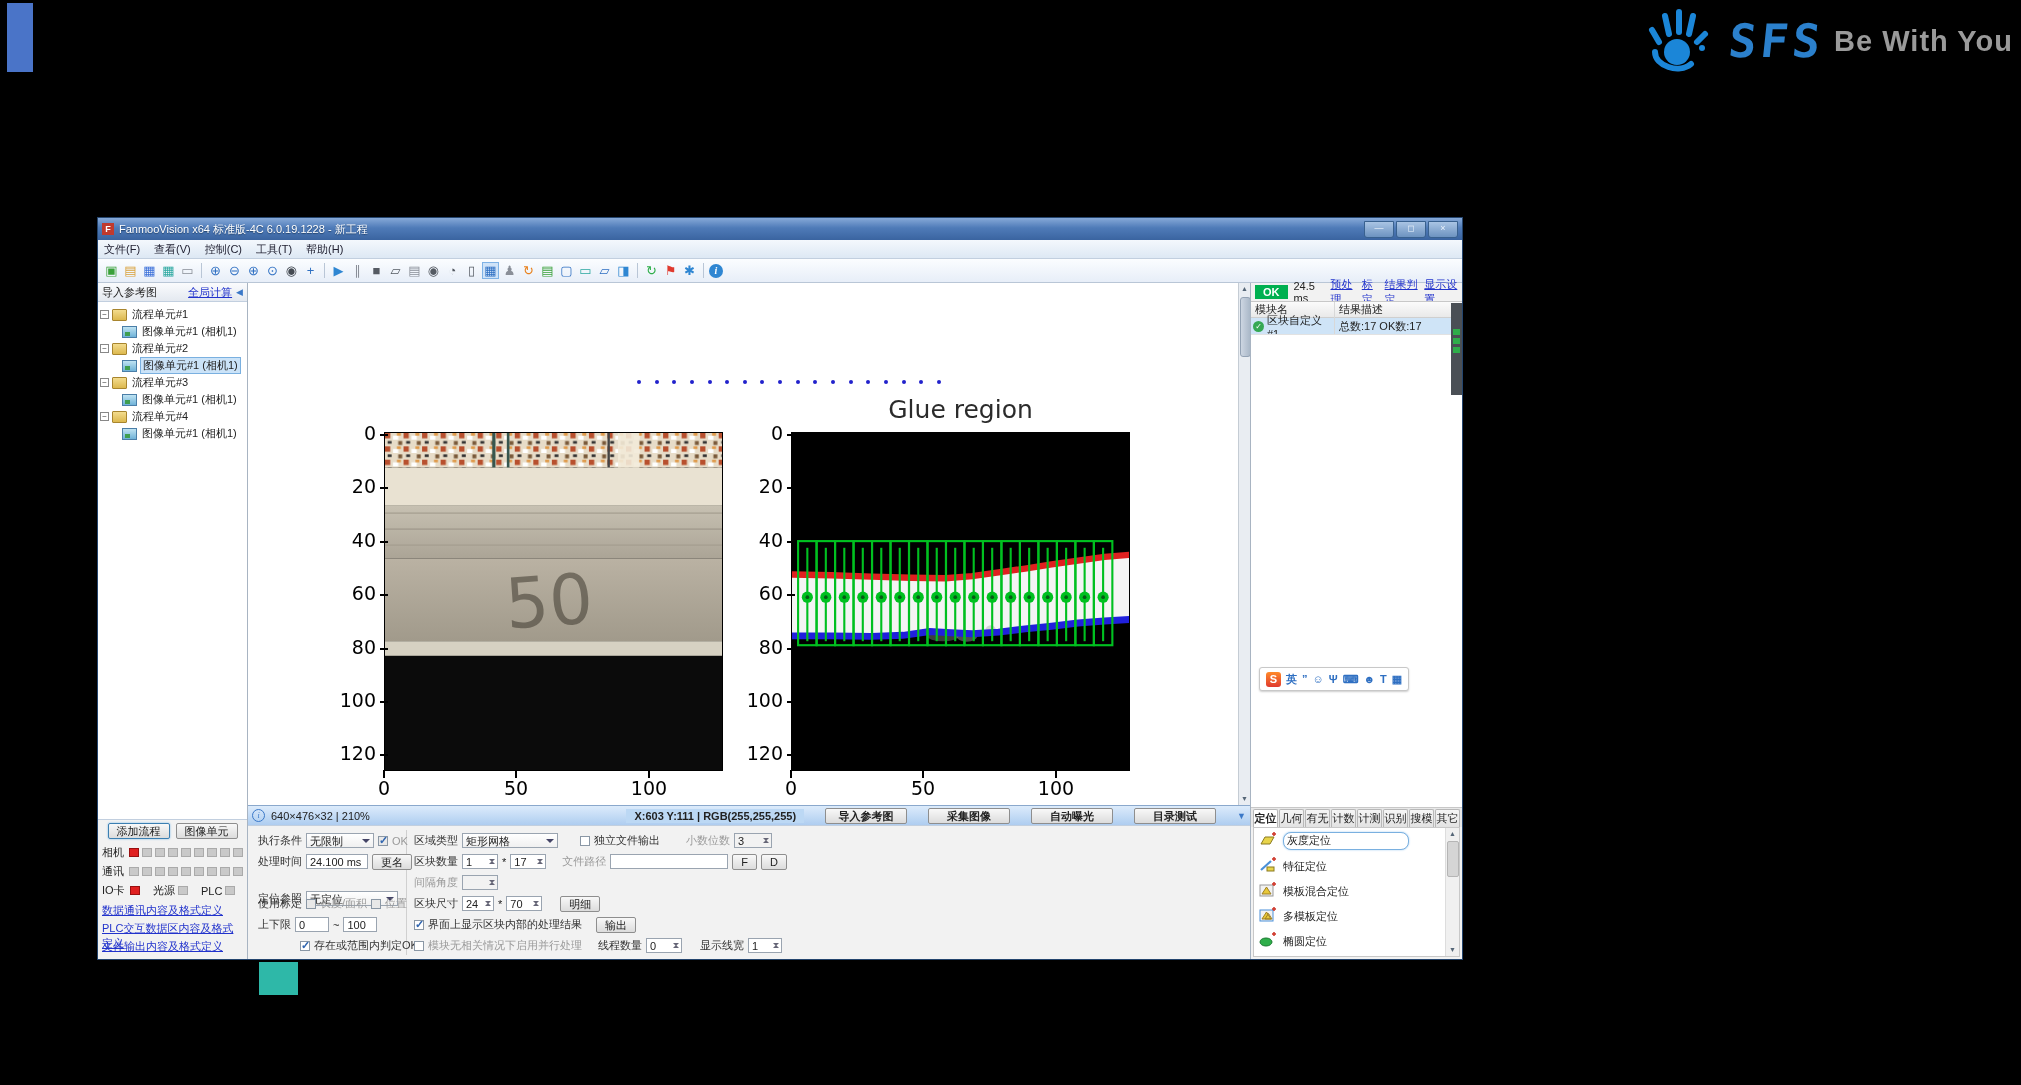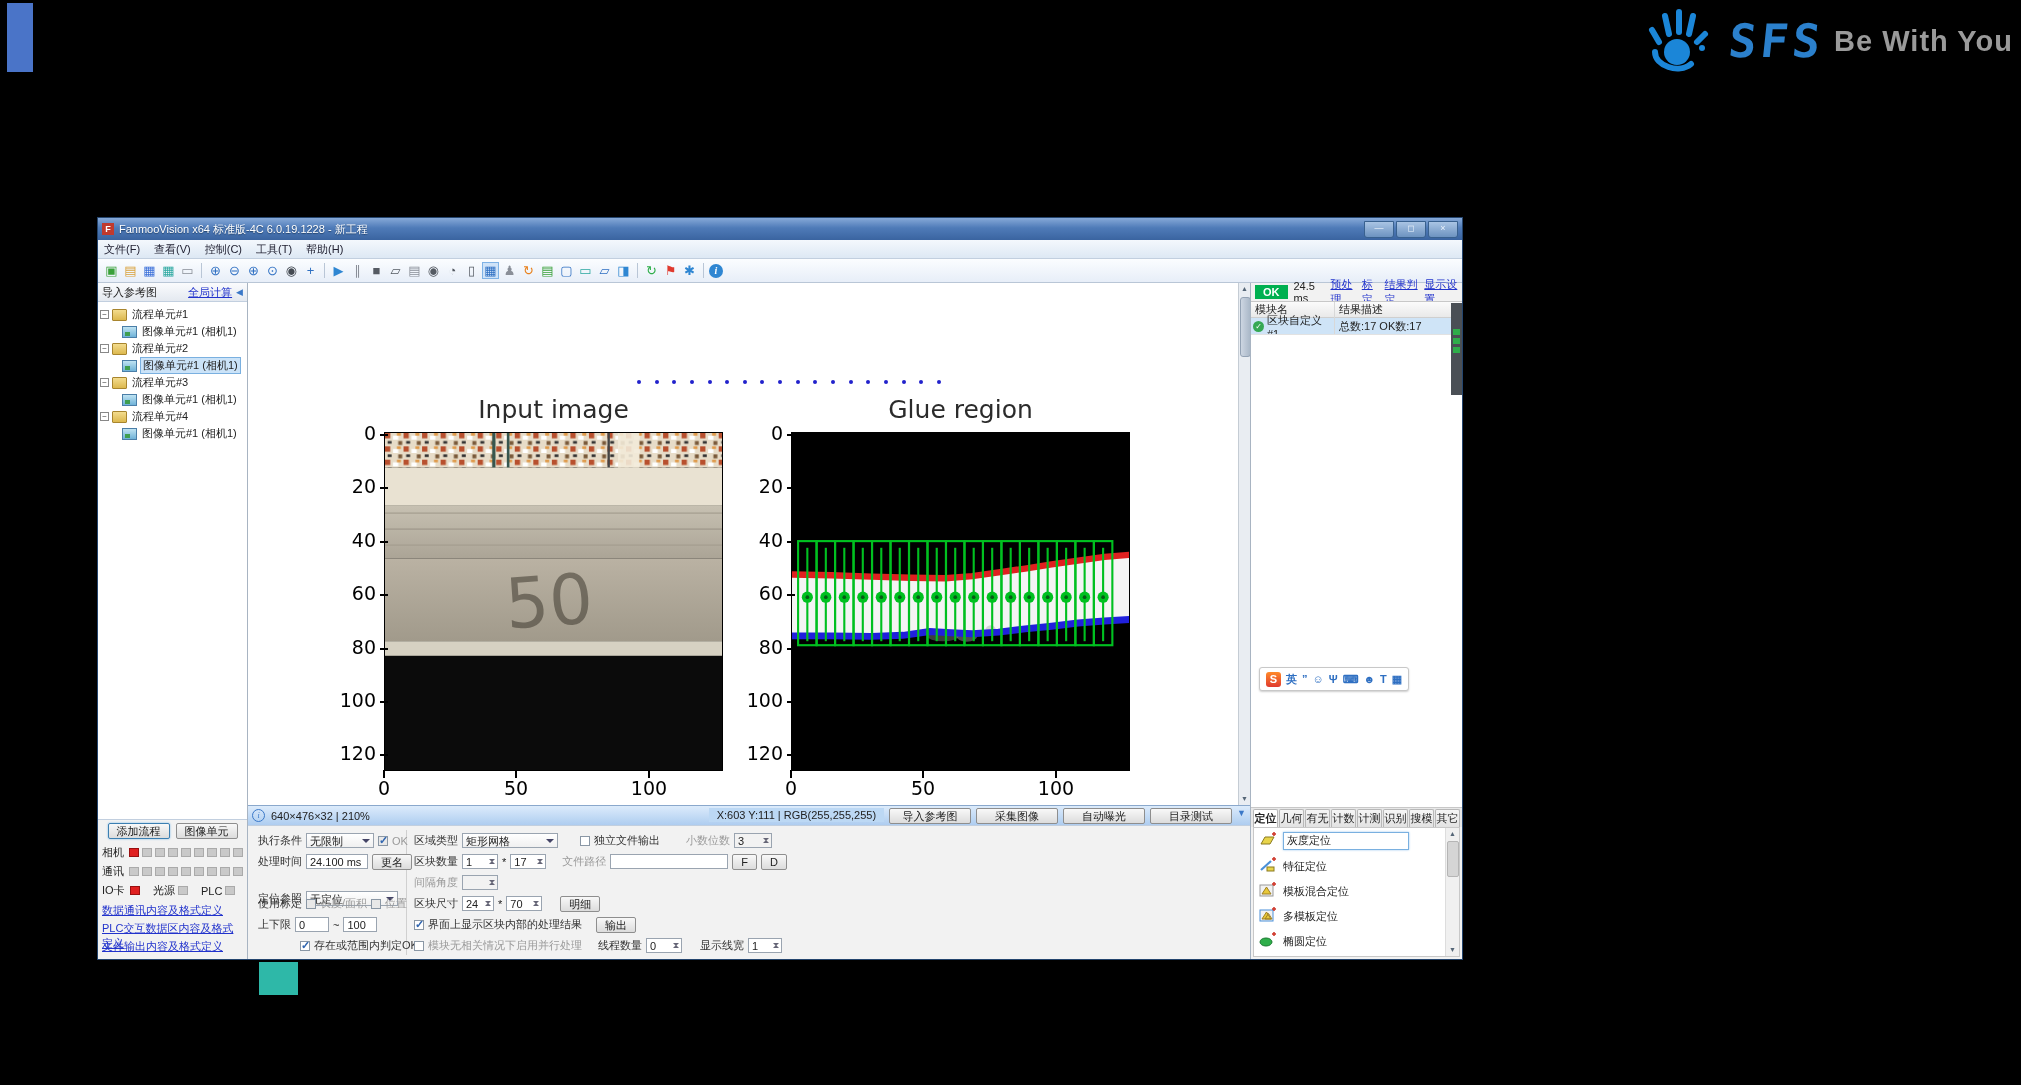--- a/index.html
+++ b/index.html
@@ -77,21 +77,21 @@
   .xtick::before{content:"";position:absolute;left:24px;top:-7px;width:2px;height:8px;background:#000;}
   #figure-dots{position:absolute;left:389px;top:95px;width:304px;display:flex;justify-content:space-between;align-items:center;height:8px;}
   .dot{width:4px;height:4px;border-radius:50%;background:#2222cc;}
   #v-scroll{position:absolute;right:0;top:0;bottom:0;width:11px;background:#e9edf2;border-left:1px solid #c5ccd4;}
   #v-scroll .arr{position:absolute;left:0;width:11px;height:12px;font-size:7px;color:#567;text-align:center;line-height:12px;}
   #v-scroll .thumb{position:absolute;left:1px;width:9px;top:14px;height:58px;background:linear-gradient(90deg,#cdd6e2,#aab8c8);border:1px solid #93a2b4;border-radius:3px;}
 
   #statusbar{height:19px;background:linear-gradient(#dcebfb,#aecdf0);border-top:1px solid #8aa8cc;
              display:flex;align-items:center;padding:0 4px;gap:6px;flex:0 0 auto;}
   #sb-info-ic{width:11px;height:11px;border-radius:50%;border:1px solid #3a78c8;color:#3a78c8;font-size:8px;line-height:11px;text-align:center;font-family:"Liberation Serif",serif;font-style:italic;}
-  #sb-right{margin-left:auto;display:flex;align-items:flex-start;gap:5px;}
+  #sb-right{margin-left:auto;display:flex;align-items:center;gap:21px;font-weight:bold;}
   #sb-coords{background:#bcd8f4;padding:1px 8px;}
   .sb-btn{min-width:82px;}
   #sb-dd{color:#3a78c8;font-size:9px;}
 
   
   #params{height:133px;background:#f2f2f2;border-top:1px solid #c2cfdf;position:relative;flex:0 0 auto;font-size:11px;}
   #params .vdiv{position:absolute;left:158px;top:4px;bottom:4px;width:1px;background:#d0d0d0;}
   .prow{position:absolute;height:17px;display:flex;align-items:center;gap:4px;white-space:nowrap;}
   .plabel{color:#333;}
   .plabel.dis{color:#9a9a9a;}
@@ -128,21 +128,21 @@
                 font-weight:bold;font-size:11px;line-height:15px;text-align:center;}
   .sg{color:#2e6fc2;font-size:11px;font-weight:bold;}
 
   #rp-tabs{display:flex;height:18px;background:#e8e8e8;border-top:1px solid #c8c8c8;padding:1px 2px 0;gap:1px;flex:0 0 auto;}
   .rtab{flex:1;border:1px solid #b8b8b8;border-bottom:none;background:linear-gradient(#f6f6f6,#e2e2e2);
         text-align:center;line-height:16px;font-size:11px;border-radius:2px 2px 0 0;}
   .rtab.active{background:#fff;font-weight:bold;}
   #rp-list{height:128px;background:#fff;border:1px solid #c8c8c8;margin:0 2px 2px;position:relative;overflow:hidden;flex:0 0 auto;}
   .tool{height:25px;display:flex;align-items:center;gap:6px;padding:0 4px;}
   .tool svg{flex:0 0 auto;}
-  .tool .tname{line-height:14px;}
+  .tool .tname{line-height:14px;border-radius:8px;}
   .tool.sel .tname{border:1px solid #7ab0e0;background:#fff;width:118px;padding:0 3px;height:16px;line-height:15px;box-shadow:0 0 2px #9cc8ee;}
   #list-scroll{position:absolute;right:0;top:0;bottom:0;width:13px;background:#f0f0f0;border-left:1px solid #ddd;}
   #list-scroll .arr{height:12px;font-size:7px;color:#567;text-align:center;line-height:12px;}
   #list-scroll .thumb{position:absolute;top:13px;left:1px;width:10px;height:34px;background:#d5d5d5;border:1px solid #b5b5b5;border-radius:2px;}
 </style>
 </head>
 <body>
 
 <div id="stage">
 
@@ -334,21 +334,20 @@
               <span class="dot"></span>
               <span class="dot"></span>
               <span class="dot"></span>
               <span class="dot"></span>
               <span class="dot"></span>
               <span class="dot"></span>
               <span class="dot"></span>
               <span class="dot"></span>
             </div>
 
-          <div class="plot-title" style="left:136px;top:112px">Input image</div>
           <div class="plotbox" style="left:136px;top:149px">
             <svg width="339" height="339" viewBox="0 0 128 127" preserveAspectRatio="none">
               <defs>
                 <pattern id="noi" width="7" height="5" patternUnits="userSpaceOnUse">
                   <rect width="7" height="5" fill="#e7dcc8"></rect>
                   <rect x="0" y="0" width="2" height="2" fill="#b8502e"></rect>
                   <rect x="3" y="1" width="2" height="1.5" fill="#ffffff"></rect>
                   <rect x="5" y="3" width="1.5" height="1.5" fill="#7a5a3a"></rect>
                   <rect x="1" y="3" width="1.5" height="1" fill="#333333"></rect>
                   <rect x="4.5" y="0" width="1.5" height="1" fill="#e09a4a"></rect>

